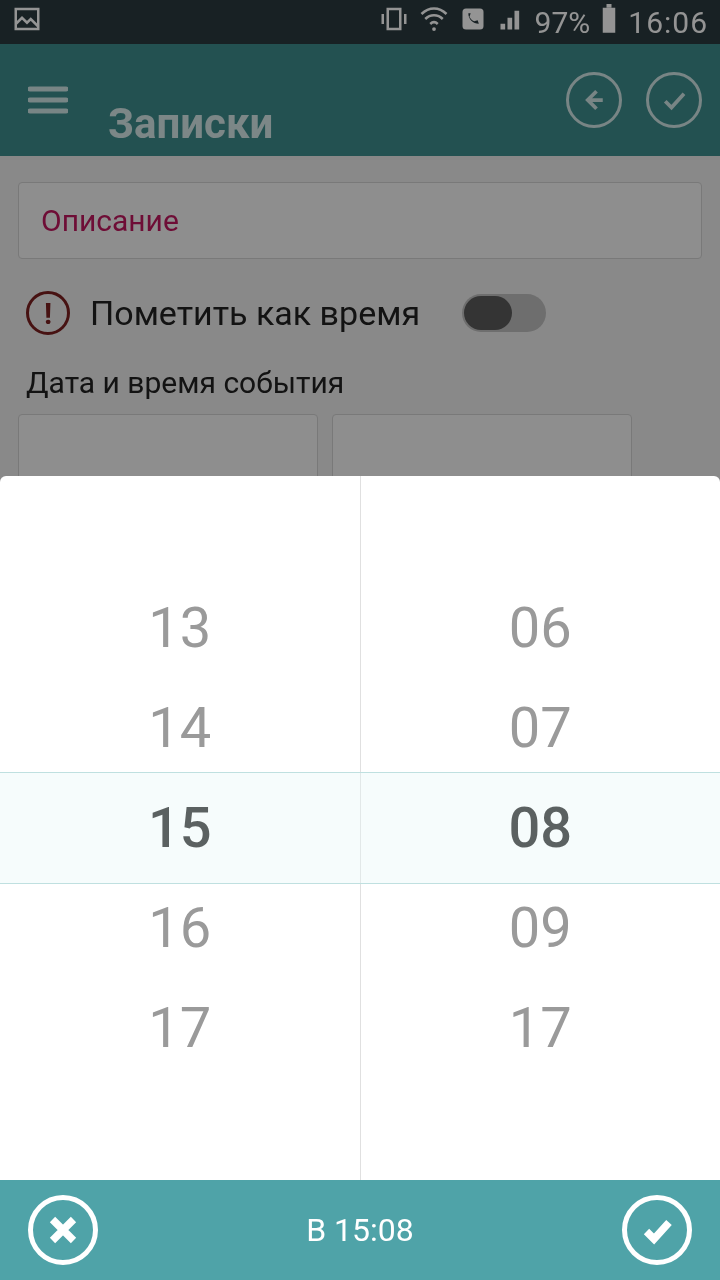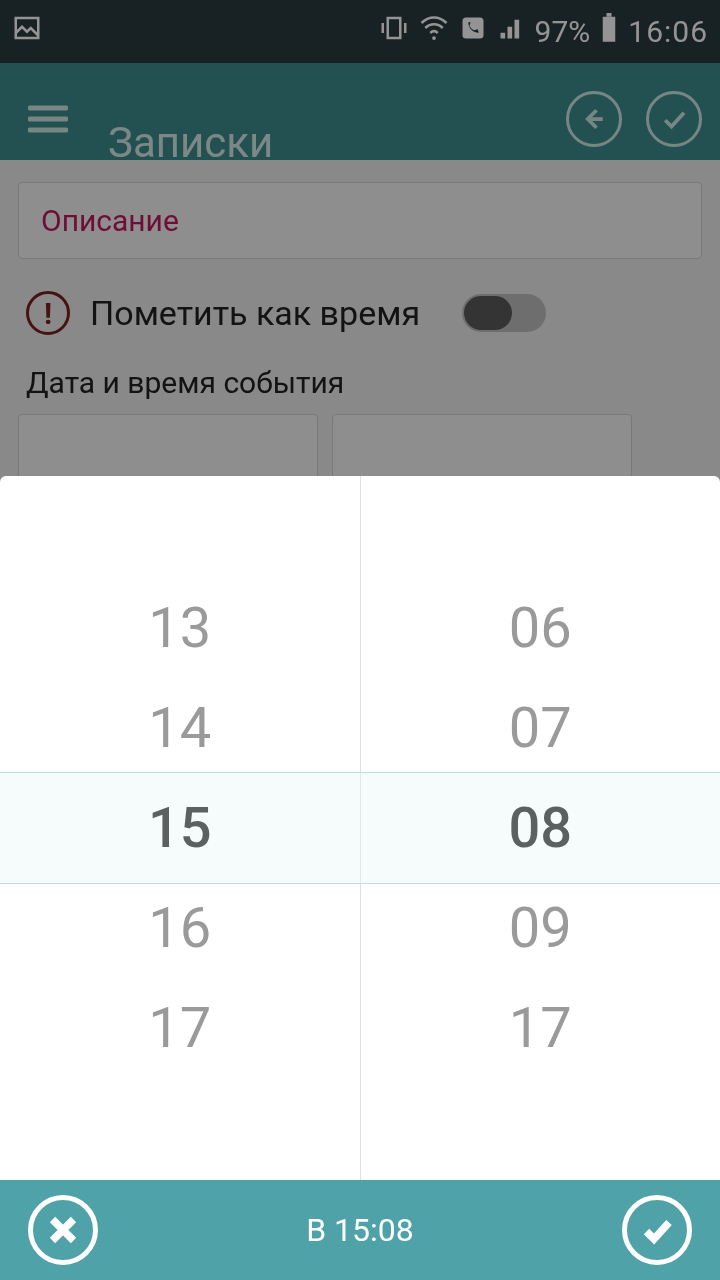--- a/index.html
+++ b/index.html
@@ -1,38 +1,38 @@
 <!DOCTYPE html>
 <html><head>
 <meta charset="utf-8">
 <style>
   * { margin: 0; padding: 0; box-sizing: border-box; }
   html, body { width: 720px; height: 1280px; overflow: hidden; font-family: Roboto, Arial, sans-serif; }
   .root { position: relative; width: 720px; height: 1280px; background: #e8e8e8; }
 
   
   .statusbar {
-    height: 63px; background: #2a3a3f; color: #fff;
+    height: 44px; background: #2a3a3f; color: #fff;
     display: flex; align-items: center; justify-content: space-between;
     padding: 8px 12px; font-size: 28px;
   }
   .statusbar .left { display: flex; align-items: center; gap: 12px; }
   .statusbar .right { display: flex; align-items: center; gap: 10px; }
   .statusbar .clock { font-size: 30px; letter-spacing: 1px; }
   .statusbar .batt { font-size: 30px; }
   .statusbar svg { fill: #fff; }
 
   
   .appheader {
     height: 112px; background: #3d8c8c;
     display: flex; align-items: center; padding: 0 18px;
     color: #e6f2f2;
   }
   .appheader .menu { width: 60px; display:flex; justify-content:center; }
-  .appheader .title { flex: 1; font-size: 42px; font-weight: 400; padding-left: 30px; color:#d6e8e8;margin-top:47px;}
+  .appheader .title { flex: 1; font-size: 42px; font-weight: 700; padding-left: 30px; color:#d6e8e8;margin-top:47px;}
   .appheader .circlebtn {
     width: 56px; height: 56px; border: 3px solid #cfe5e5; border-radius: 50%;
     display: flex; align-items: center; justify-content: center; margin-left: 24px;
   }
   .appheader svg { stroke: #cfe5e5; fill: none; stroke-width: 3; }
 
   
   .body {
     position: absolute; top: 160px; left: 0; right: 0; bottom: 0;
     background: #ececec;

